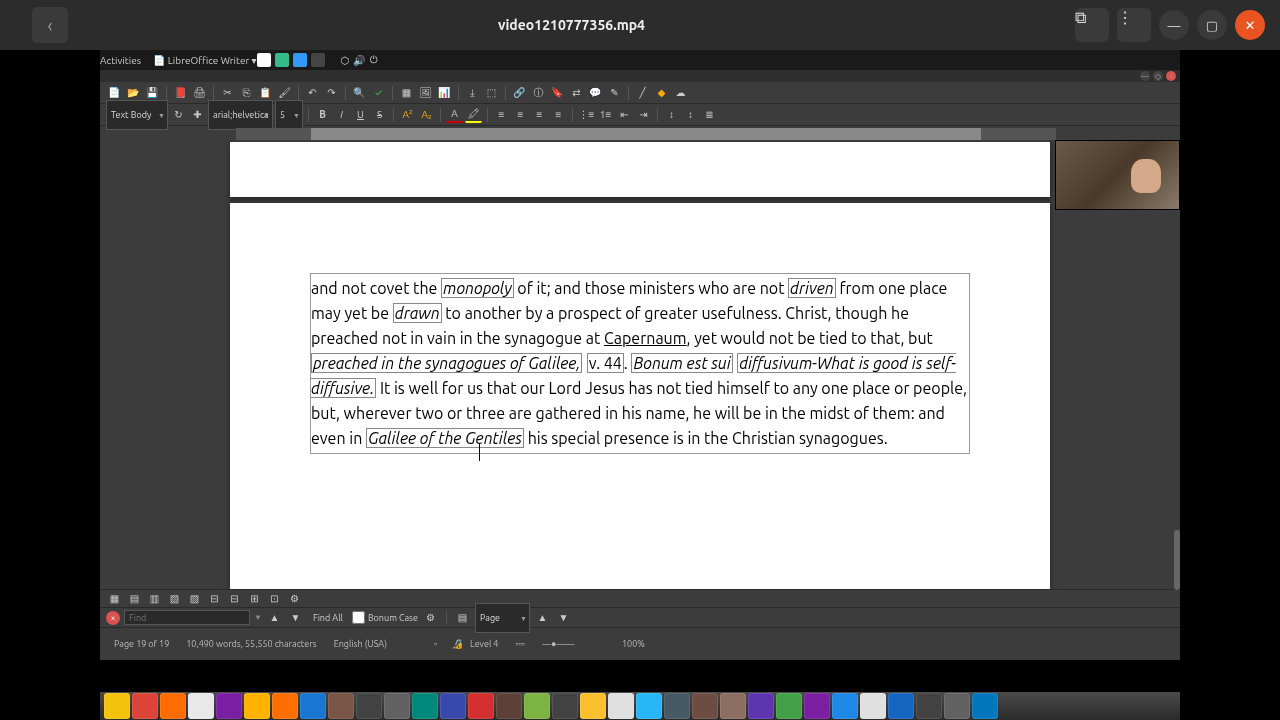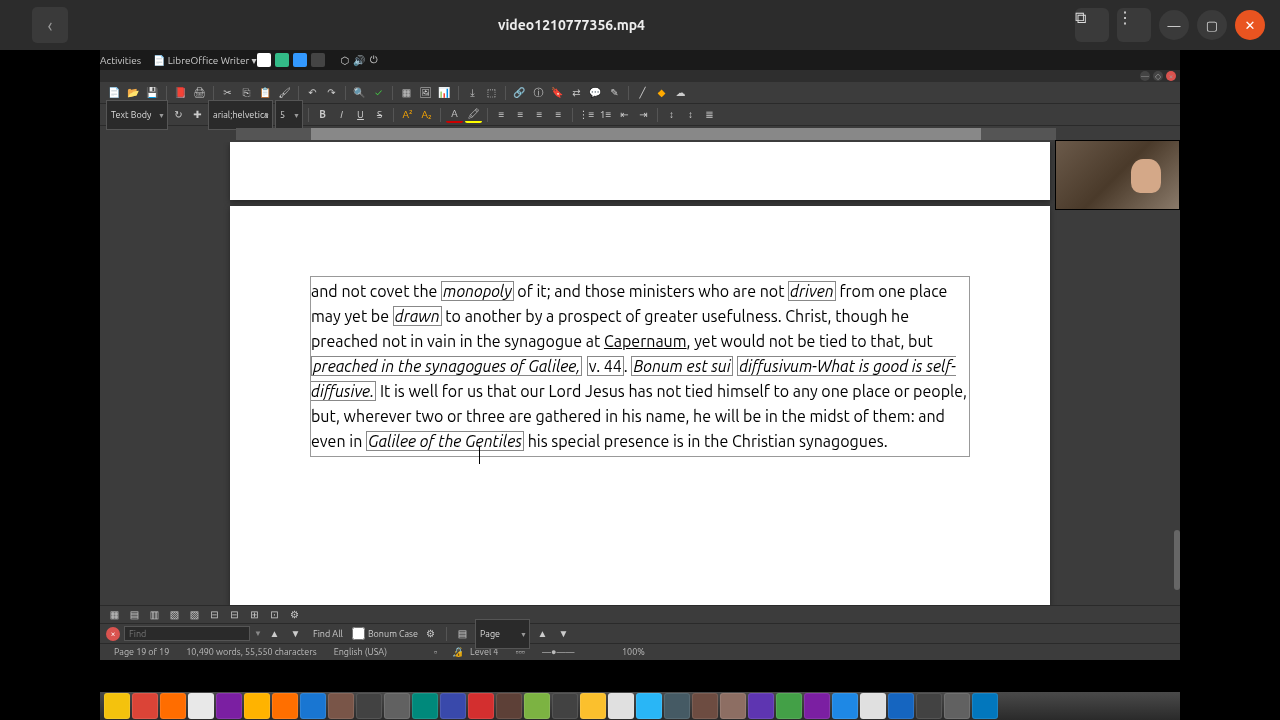--- a/index.html
+++ b/index.html
@@ -42,21 +42,21 @@
 .text-frame .boxed{border:1px solid #888;padding:0 1px;display:inline}
 .italic{font-style:italic}
 .underline{text-decoration:underline}
 .cursor-caret{position:absolute;width:1px;height:18px;background:#000;left:168px;bottom:-8px}
 #table-toolbar{height:18px;background:#3c3c3c;display:flex;align-items:center;padding:0 6px;gap:3px;border-top:1px solid #2a2a2a}
 #findbar{height:20px;background:#3c3c3c;display:flex;align-items:center;padding:0 6px;gap:4px;border-top:1px solid #2a2a2a;font-size:10px;color:#ccc}
 .find-close{width:14px;height:14px;border-radius:50%;background:#d9534f;color:#fff;display:flex;align-items:center;justify-content:center;font-size:9px}
 .find-input{flex:0 0 120px;height:15px;background:#2a2a2a;border:1px solid #555;color:#aaa;padding:0 4px;font-size:9px}
 .find-btn{padding:1px 5px;font-size:9px;color:#ccc}
 .find-check{display:flex;align-items:center;gap:3px;font-size:9px}
-#statusbar{height:16px;background:#3c3c3c;display:flex;align-items:center;padding:8px 6px;font-size:9px;color:#bbb;border-top:1px solid #2a2a2a}
+#statusbar{height:16px;background:#3c3c3c;display:flex;align-items:center;padding:16px 6px;font-size:9px;color:#bbb;border-top:1px solid #2a2a2a}
 .sb-cell{padding:0 8px;border-right:1px solid #555;height:100%;display:flex;align-items:center}
 .sb-flex{flex:1}
 #webcam{position:absolute;top:140px;right:100px;width:125px;height:70px;background:linear-gradient(135deg,#6b5a4a 0%,#4a3a2a 50%,#8a7a6a 100%);border:1px solid #000;z-index:10}
 .webcam-head{position:absolute;right:18px;top:18px;width:30px;height:34px;background:#d4a888;border-radius:40% 40% 30% 30%}
 #taskbar{position:absolute;bottom:0;left:100px;right:100px;height:28px;background:linear-gradient(#4a4a4a,#2a2a2a);display:flex;align-items:center;padding:0 3px;gap:0}
 .task-icon{width:26px;height:26px;border-radius:3px;margin:0 1px;display:flex;align-items:center;justify-content:center;font-size:12px;border:1px solid rgba(255,255,255,.1)}
 .right-sb{position:absolute;right:100px;top:530px;width:6px;height:60px;background:#666;border-radius:3px}
 </style>
 </head>
 <body>

